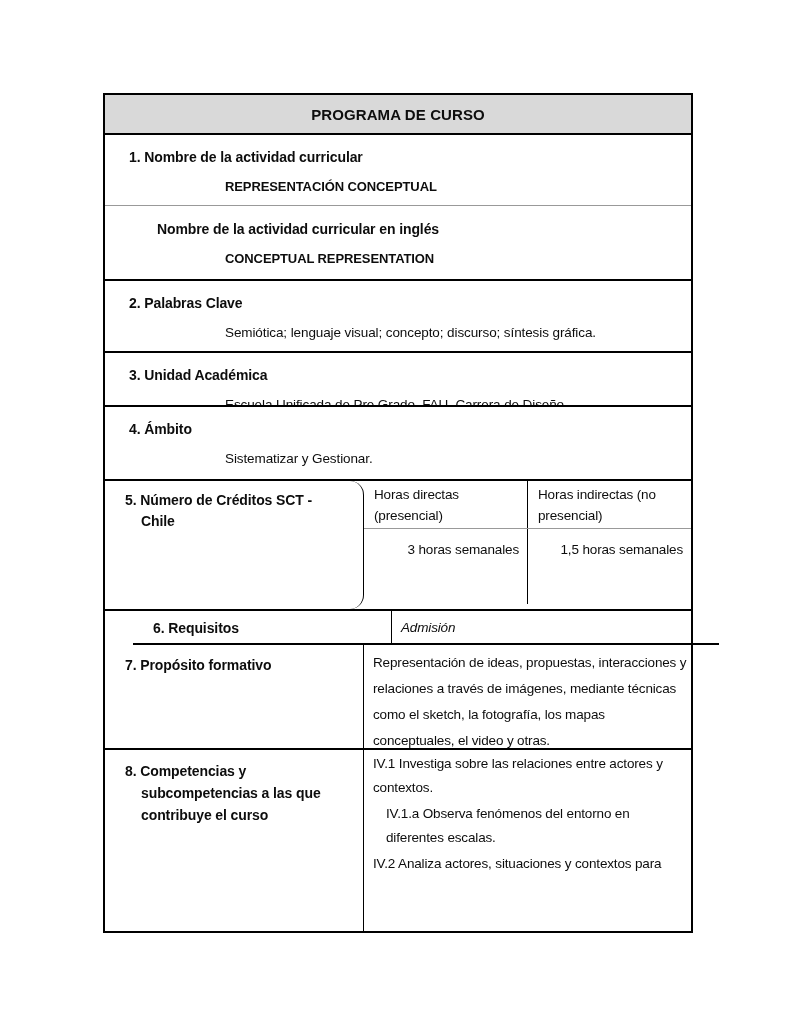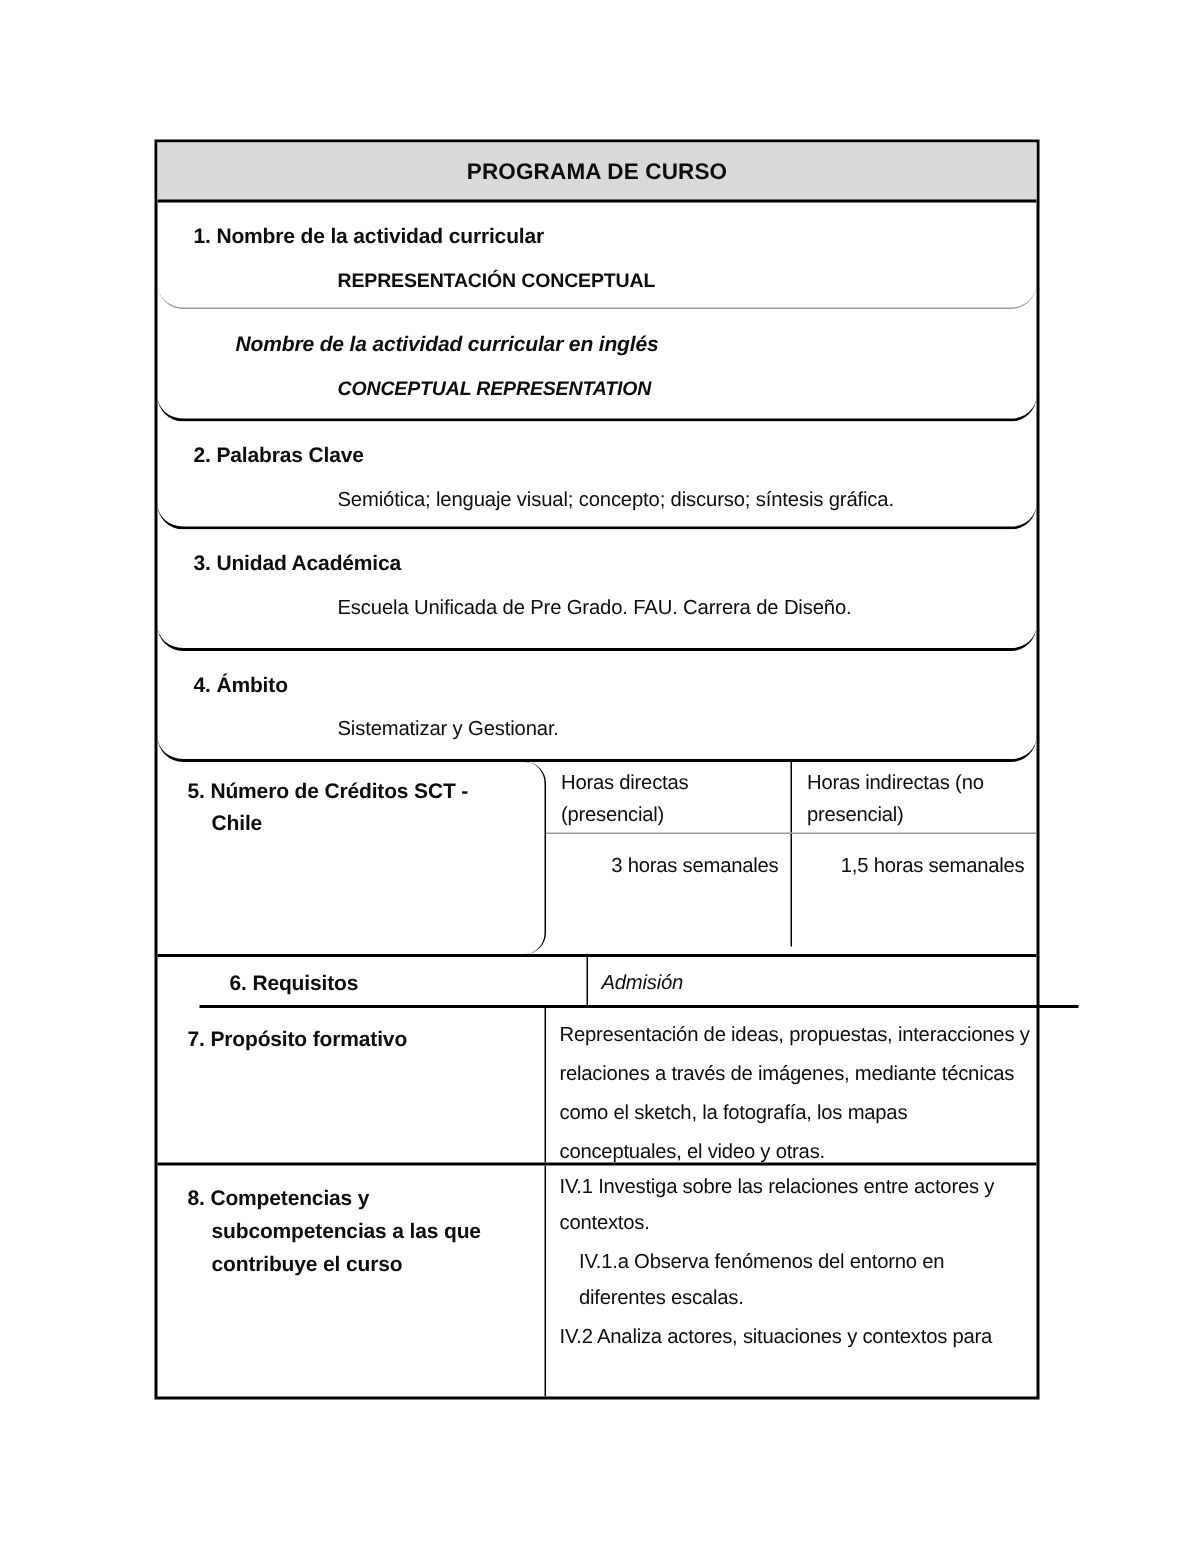--- a/index.html
+++ b/index.html
@@ -42,29 +42,29 @@
 
   
   .r-carrera { height: 39px; display: flex; align-items: stretch; font-weight: bold; font-size: 14px; }
   .r-carrera .cell { display: flex; align-items: center; padding-left: 13px; letter-spacing: -0.1px; }
   .c-carrera-label { width: 80px; }
   .c-carrera-value { width: 317px; border-left: 1.5px solid #000; }
   .c-codigo-label  { width: 71px;  border-left: 1.5px solid #000; }
   .c-codigo-value  { flex: 1;      border-left: 1.5px solid #000; }
 
   
-  .sec { padding-top: 12px; border-radius: 17px; }
+  .sec { padding-top: 12px; }
   .sec .heading { font-weight: bold; font-size: 14px; line-height: 20px; padding-left: 24px; letter-spacing: -0.1px; }
   .sec .value   { font-size: 13.5px; line-height: 20px; padding-left: 76px; margin-top: 10px; letter-spacing: -0.1px; margin-left: 44px; }
   .r-s1a { height: 71px; }
-  .r-s1b { height: 75px; padding-top: 13px; font-style: italic; }
+  .r-s1b { height: 75px; padding-top: 13px; }
   .r-s1a .value, .r-s1b .value { font-weight: bold; font-size: 13px; }
   .r-s1b .heading { padding-left: 52px; }
   .r-s2 { height: 72px; }
-  .r-s3 { height: 81px; }
+  .r-s3 { height: 54px; }
   .r-s4 { height: 74px; }
 
   
   .split { display: flex; align-items: stretch; }
   .label-cell {
     width: 259px;
     border-right: 1.5px solid #000;
     font-weight: bold;
     font-size: 14px;
     letter-spacing: -0.1px;

